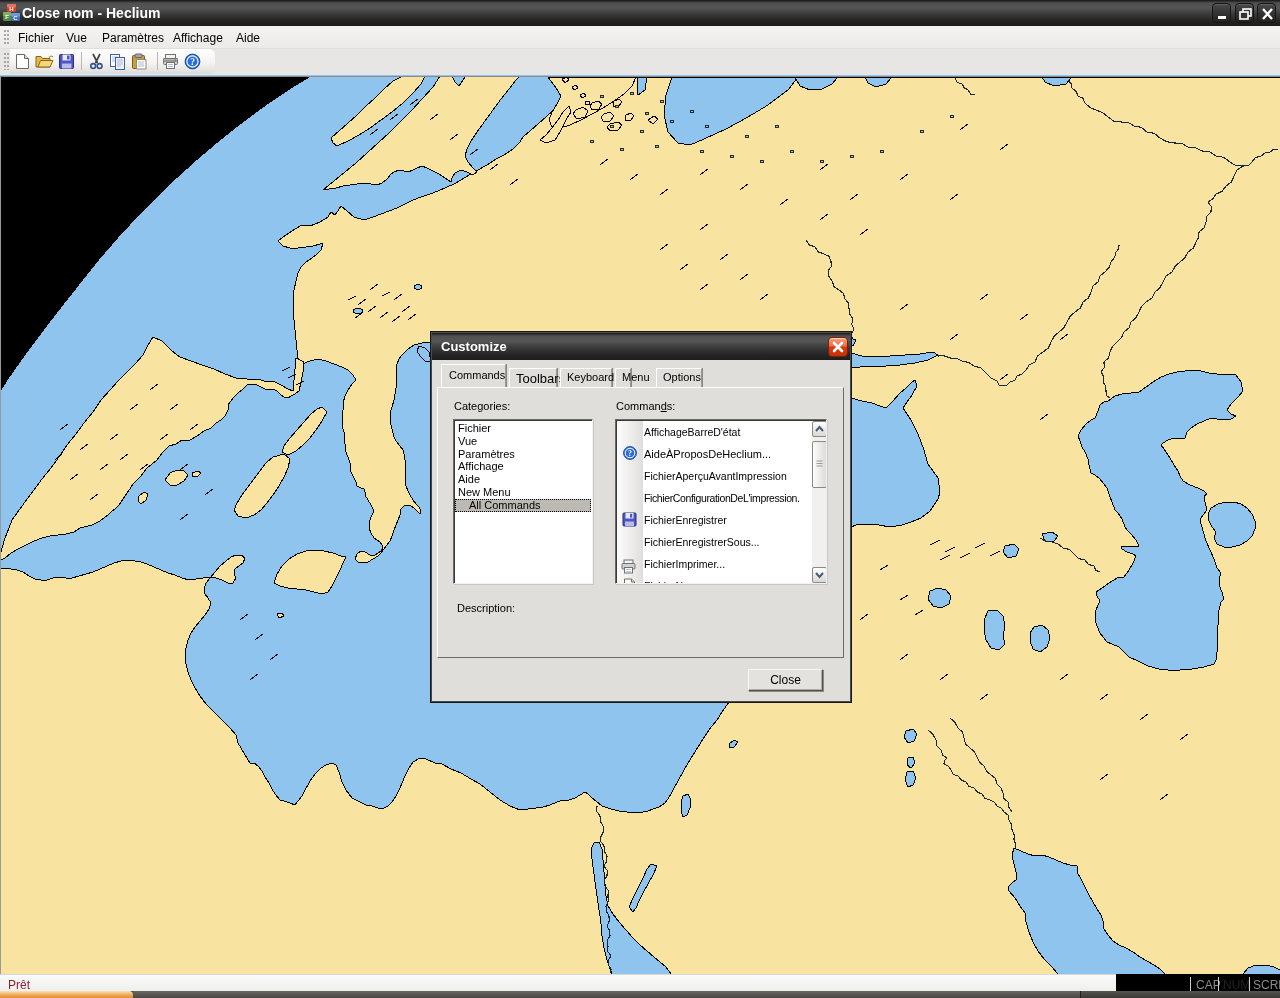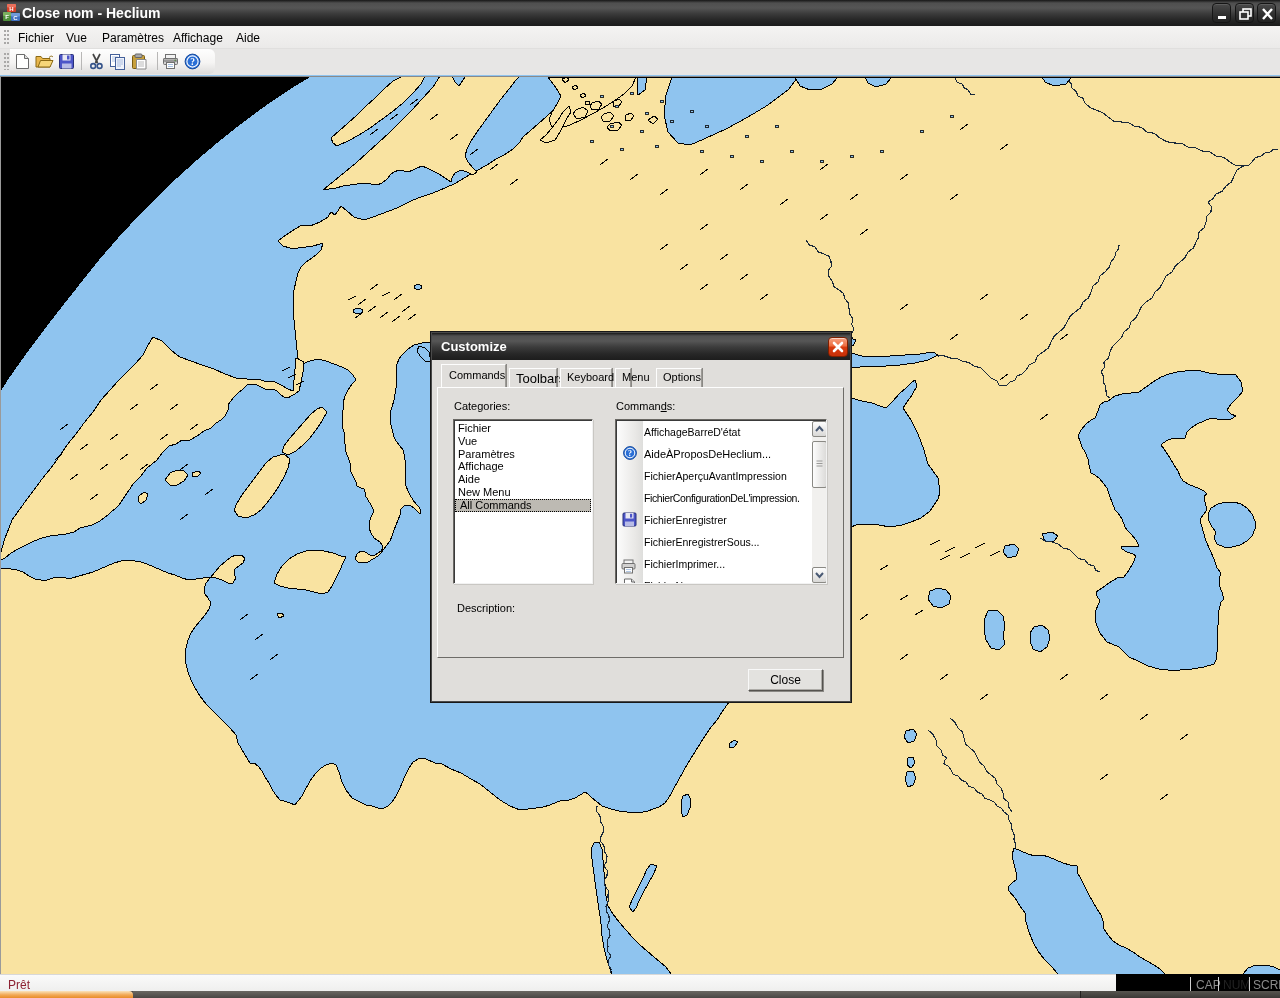--- a/index.html
+++ b/index.html
@@ -263,21 +263,21 @@
       </div>
  <div class="abs" style="left:225px;top:36px;width:46px;height:19px;background:#e0dedb;border:1px solid #9c9a96;border-bottom:none;border-top-color:#fdfdfd;border-left-color:#fdfdfd;box-shadow:1px 0 0 #8a8884">
   <div class="abs" style="left:6px;top:2px;font-size:11px;color:#000">Options</div>
       </div>
 
  <div class="abs" style="left:6px;top:55px;width:407px;height:271px;border:1px solid #fdfdfd;border-right-color:#6e6c68;border-bottom-color:#6e6c68;background:#e0dedb;z-index:2"></div>
  <div class="abs" style="left:23px;top:68px;font-size:11px;color:#000;z-index:4">Categories:</div>
  <div class="abs" style="left:185px;top:68px;font-size:11px;color:#000;z-index:4">Comman<span style="text-decoration:underline">d</span>s:</div>
 
  <div class="abs" style="left:22px;top:87px;width:140px;height:165px;background:#fff;border:1px solid #6a6864;border-right-color:#f2f2f2;border-bottom-color:#f2f2f2;box-shadow:inset 1px 1px 0 #3a3a3a,1px 1px 0 #c9c7c3;z-index:4;font-size:11px;color:#000;line-height:12.8px;padding:2px 0 0 4px">
-  Fichier<br>Vue<br>Paramètres<br>Affichage<br>Aide<br>New Menu<div style="position:relative;left:-3px;width:136px;background:#bdbab3;outline:1px dotted #000;outline-offset:-1px;padding-left:5px">All Commands</div>
+  Fichier<br>Vue<br>Paramètres<br>Affichage<br>Aide<br>New Menu<div style="position:relative;left:-3px;width:136px;background:#bdbab3;outline:1px dotted #000;outline-offset:-1px;padding-left:14px">All Commands</div>
  </div>
 
  <div class="abs" style="left:184px;top:87px;width:212px;height:165px;background:#fff;border:1px solid #6a6864;border-right-color:#f2f2f2;border-bottom-color:#f2f2f2;box-shadow:inset 1px 1px 0 #3a3a3a,1px 1px 0 #c9c7c3;z-index:4;overflow:hidden">
   <div class="abs" style="left:1px;top:1px;width:26px;height:162px;background:linear-gradient(to right,#fcfcfc,#e9e8e6 70%,#dededc)"></div>
   <div class="abs" style="left:28px;top:6px;font-size:10.5px;color:#000;width:164px;white-space:nowrap;overflow:hidden">AffichageBarreD'état</div>
   <div class="abs" style="left:28px;top:28px;font-size:11px;color:#000;width:164px;white-space:nowrap;overflow:hidden">AideÀProposDeHeclium...</div>
   <div class="abs" style="left:28px;top:50px;font-size:10.5px;color:#000;width:164px;white-space:nowrap;overflow:hidden">FichierAperçuAvantImpression</div>
   <div class="abs" style="left:28px;top:72px;font-size:10.5px;color:#000;width:166px;white-space:nowrap;overflow:hidden;letter-spacing:-0.38px">FichierConfigurationDeL'impression.</div>
   <div class="abs" style="left:28px;top:94px;font-size:10.5px;color:#000;width:164px;white-space:nowrap;overflow:hidden">FichierEnregistrer</div>
   <div class="abs" style="left:28px;top:116px;font-size:10.5px;color:#000;width:164px;white-space:nowrap;overflow:hidden">FichierEnregistrerSous...</div>

